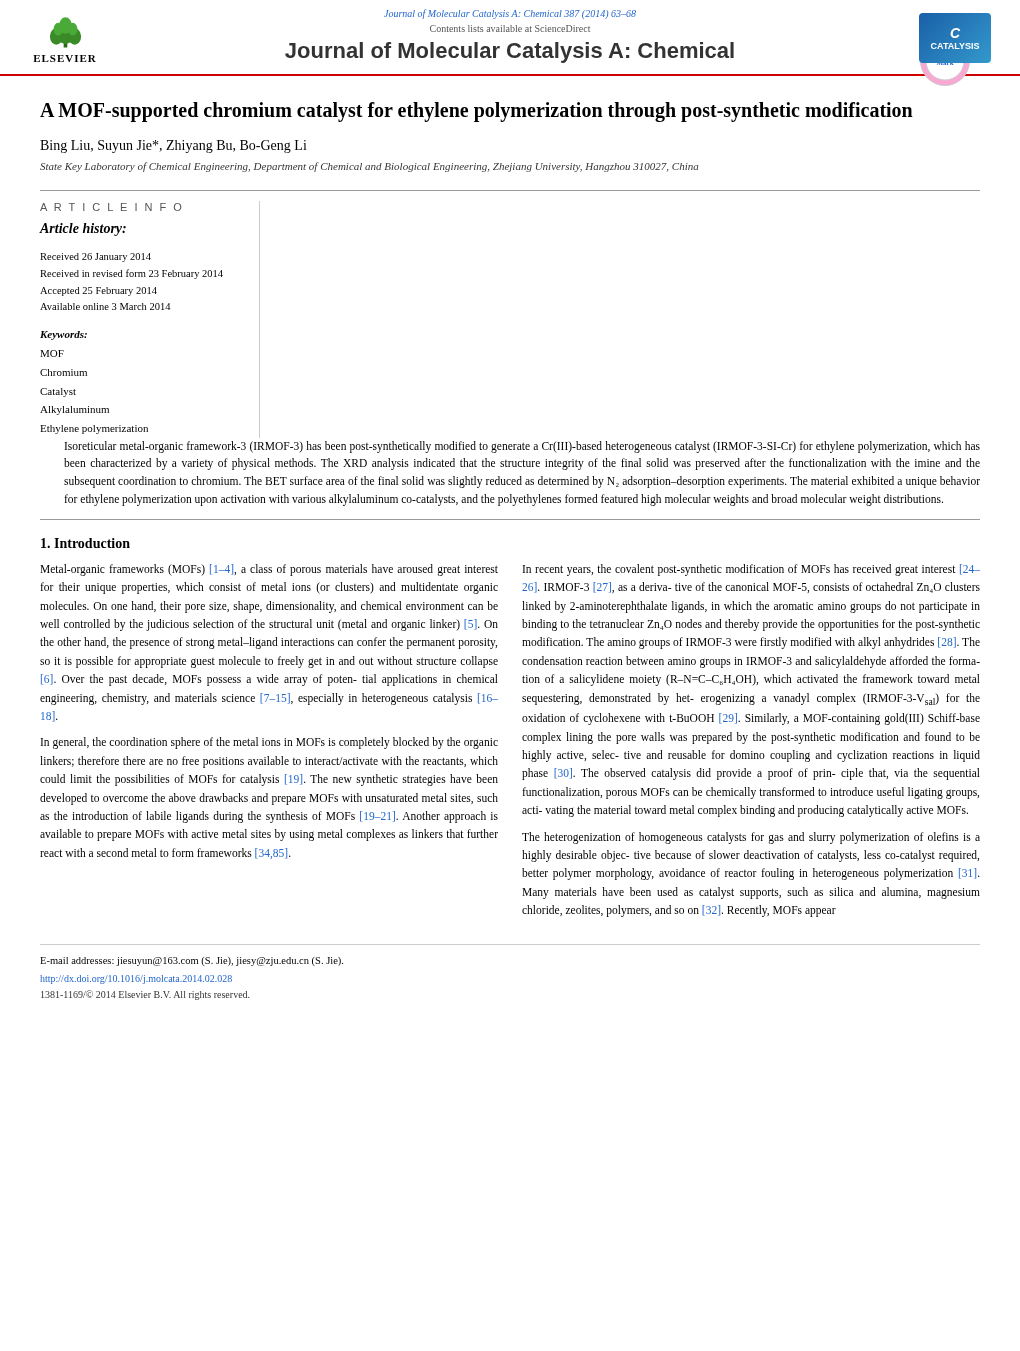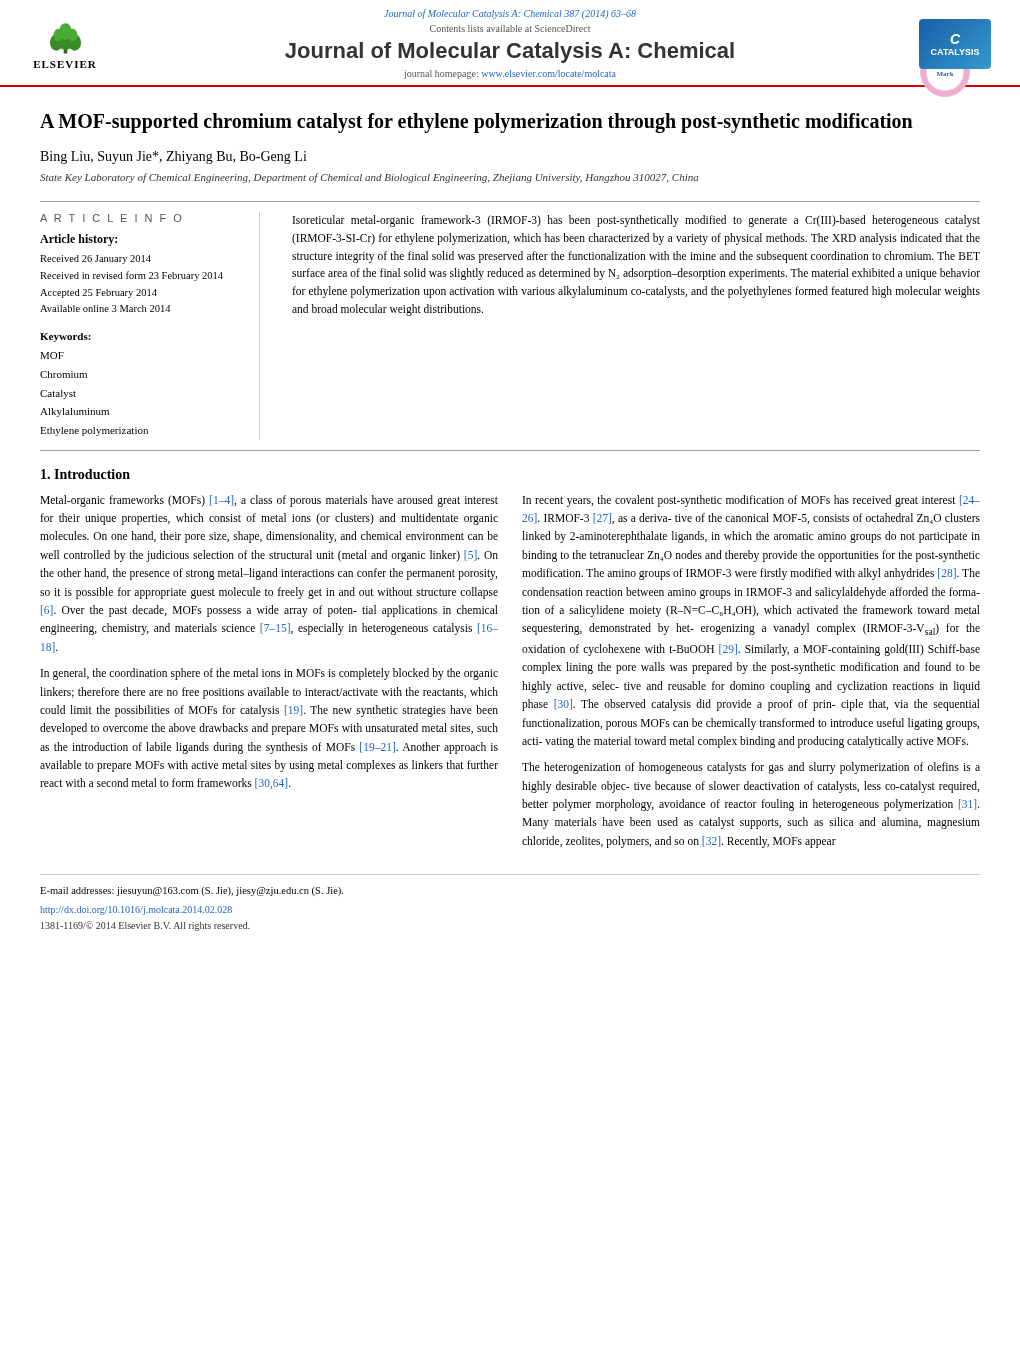--- a/index.html
+++ b/index.html
@@ -138,22 +138,23 @@
 
     .horizontal-rule {
       border: none;
       border-top: 1px solid #999;
       margin: 10px 0;
     }
 
     
     .two-col {
       display: flex;
-      gap: 8px;
+      gap: 0;
       margin-top: 10px;
+      flex-direction: column;
     }
     .article-info-col {
       width: 220px;
       min-width: 220px;
       border-right: 1px solid #ccc;
       padding-right: 20px;
     }
     .abstract-col {
       flex: 1;
       padding-left: 24px;
@@ -163,33 +164,35 @@
       font-size: 11px;
       letter-spacing: 2px;
       color: #555;
       margin-bottom: 8px;
       font-family: Arial, sans-serif;
       font-weight: normal;
       text-transform: uppercase;
     }
 
     .article-history-label {
-      font-size: 12px;
-      font-weight: bold;
-      margin-bottom: 4px;
+      font-size: 14px;
+      font-style: italic;
+      font-weight: bold;
+      margin-bottom: 12px;
     }
     .history-row {
       font-size: 10.5px;
       line-height: 1.6;
     }
     .keywords-section {
       margin-top: 12px;
     }
     .keywords-label {
       font-size: 11px;
+      font-style: italic;
       font-weight: bold;
       margin-bottom: 4px;
     }
     .keyword-item {
       font-size: 11px;
       line-height: 1.7;
     }
 
     .abstract-text {
       font-size: 11.5px;
@@ -272,24 +275,20 @@
       <ellipse cx="22" cy="18" rx="5" ry="7" fill="#4aaa38"></ellipse>
       <ellipse cx="38" cy="18" rx="5" ry="7" fill="#4aaa38"></ellipse>
     </svg>
     <span class="elsevier-text">ELSEVIER</span>
   </div>
 
   <div class="journal-center">
     <div class="journal-name-top">Journal of Molecular Catalysis A: Chemical 387 (2014) 63–68</div>
     <div style="font-size:10px; color:#555; margin-bottom:4px;">Contents lists available at ScienceDirect</div>
     <div class="journal-title-big">Journal of Molecular Catalysis A: Chemical</div>
-    <div class="journal-homepage">
-      <span>journal homepage:</span>
-      <a href="#">www.elsevier.com/locate/molcata</a>
-    </div>
   </div>
 
   <div class="catalysis-logo">
     <div class="cat-box">
       <div>
         <div style="font-size:14px; font-style:italic;">C</div>
         <div>CATALYSIS</div>
       </div>
     </div>
   </div>
@@ -369,21 +368,21 @@
       <p class="body-para">
         In general, the coordination sphere of the metal ions in MOFs
         is completely blocked by the organic linkers; therefore there are
         no free positions available to interact/activate with the reactants,
         which could limit the possibilities of MOFs for catalysis <span class="ref">[19]</span>. The
         new synthetic strategies have been developed to overcome the
         above drawbacks and prepare MOFs with unsaturated metal sites,
         such as the introduction of labile ligands during the synthesis of
         MOFs <span class="ref">[19–21]</span>. Another approach is available to prepare MOFs with
         active metal sites by using metal complexes as linkers that further
-        react with a second metal to form frameworks <span class="ref">[30,64]</span>.
+        react with a second metal to form frameworks <span class="ref">[34,85]</span>.
       </p>
     </div>
 
     <div class="body-right">
       <p class="body-para">
         In recent years, the covalent post-synthetic modification of
         MOFs has received great interest <span class="ref">[24–26]</span>. IRMOF-3 <span class="ref">[27]</span>, as a deriva-
         tive of the canonical MOF-5, consists of octahedral Zn₄O clusters
         linked by 2-aminoterephthalate ligands, in which the aromatic
         amino groups do not participate in binding to the tetranuclear Zn₄O

